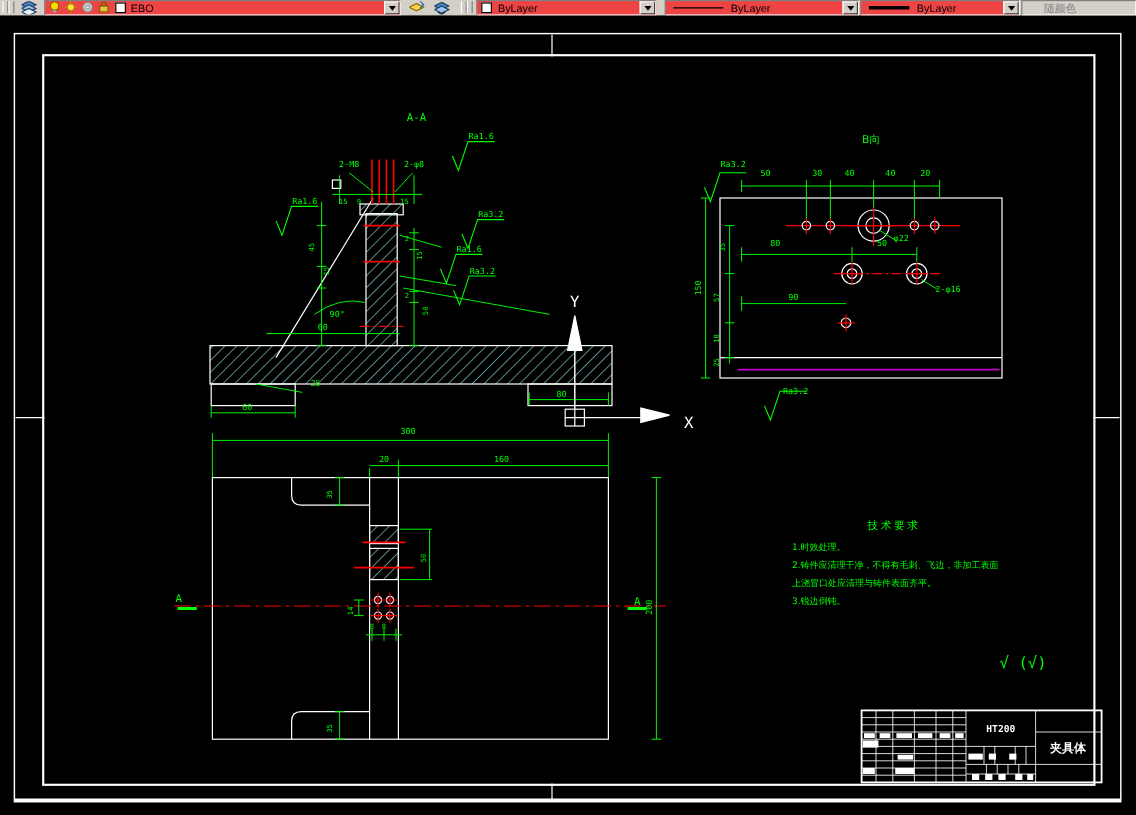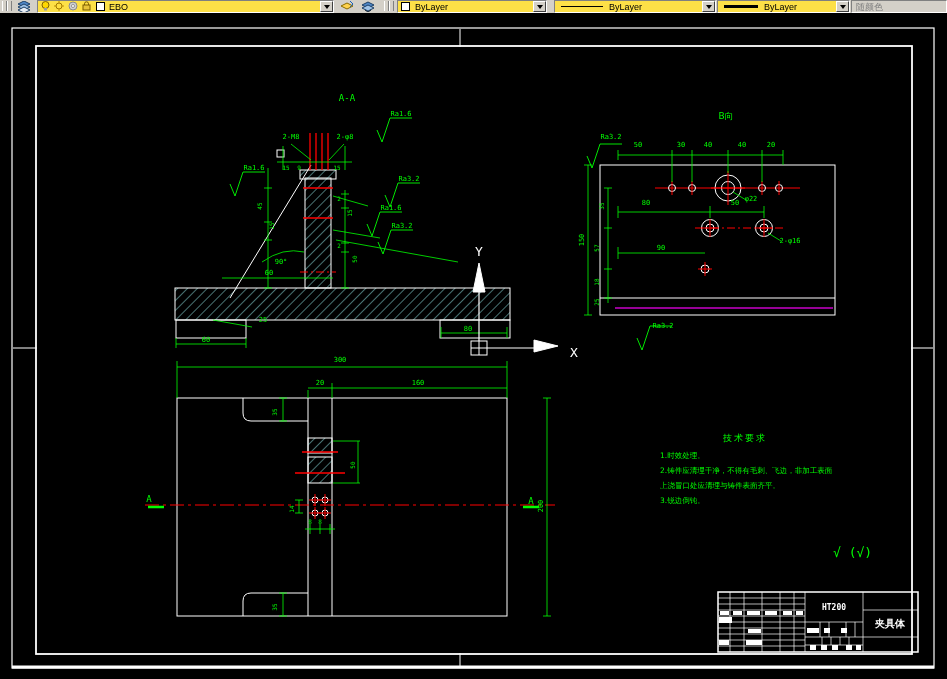--- a/index.html
+++ b/index.html
@@ -2,21 +2,21 @@
 <html><head>
 <meta charset="utf-8">
 <style>
   html,body{margin:0;padding:0;background:#000;width:947px;height:679px;overflow:hidden;
     font-family:"Liberation Sans",sans-serif;}
   
   .toolbar{position:absolute;top:0;left:0;width:947px;height:13px;background:#d4d0c8;
     border-bottom:1px solid #404040;font-size:9px;color:#000;}
   .grip{position:absolute;top:1px;width:3px;height:10px;border-left:1px solid #fff;border-right:1px solid #808080;}
   .tb-btn{position:absolute;top:0;height:12px;display:flex;align-items:center;justify-content:center;}
-  .field{position:absolute;top:0;height:11px;background:#fde047;border:1px solid;
+  .field{position:absolute;top:0;height:11px;background:#ef4444;border:1px solid;
     border-color:#808080 #fff #fff #808080;display:flex;align-items:center;overflow:hidden;}
   .field .txt{font-size:9px;line-height:10px;white-space:nowrap;}
   .drop{position:absolute;right:0;top:0;width:11px;height:9px;background:#d4d0c8;
     border:1px solid;border-color:#fff #404040 #404040 #fff;display:flex;align-items:center;justify-content:center;}
   .caret{width:0;height:0;border:3px solid transparent;border-top:4px solid #000;margin-top:4px;}
   .swatch{width:7px;height:7px;background:#fff;border:1px solid #000;flex:0 0 auto;}
   .disabledbox{background:#d4d0c8;color:#7e7e7e;}
   .icn{display:inline-block;flex:0 0 auto;}
   
   #cad{position:absolute;top:13px;left:0;background:#000;}
@@ -109,21 +109,21 @@
     <svg width="34" height="5" style="margin-left:6px">
         <line x1="0" y1="2.5" x2="34" y2="2.5" stroke="#000" stroke-width="3"></line>
       </svg>
     <span class="txt" style="margin-left:6px">ByLayer</span>
     <span class="drop">
         <span class="caret"></span>
       </span>
   </div>
 
   <div class="field disabledbox" style="left:851px;width:94px">
-    <span class="txt" style="margin-left:4px">随颜色</span>
+    <span class="txt" style="margin-left:18px">随颜色</span>
   </div>
 </div>
 
 <svg id="cad" width="947" height="666" viewBox="0 13 947 666">
   <defs>
     <pattern id="hatch" width="7" height="7" patternTransform="rotate(45)" patternUnits="userSpaceOnUse">
       <line x1="0" y1="0" x2="0" y2="7" stroke="#8fe3e3" stroke-width="1"></line>
     </pattern>
   </defs>
 

